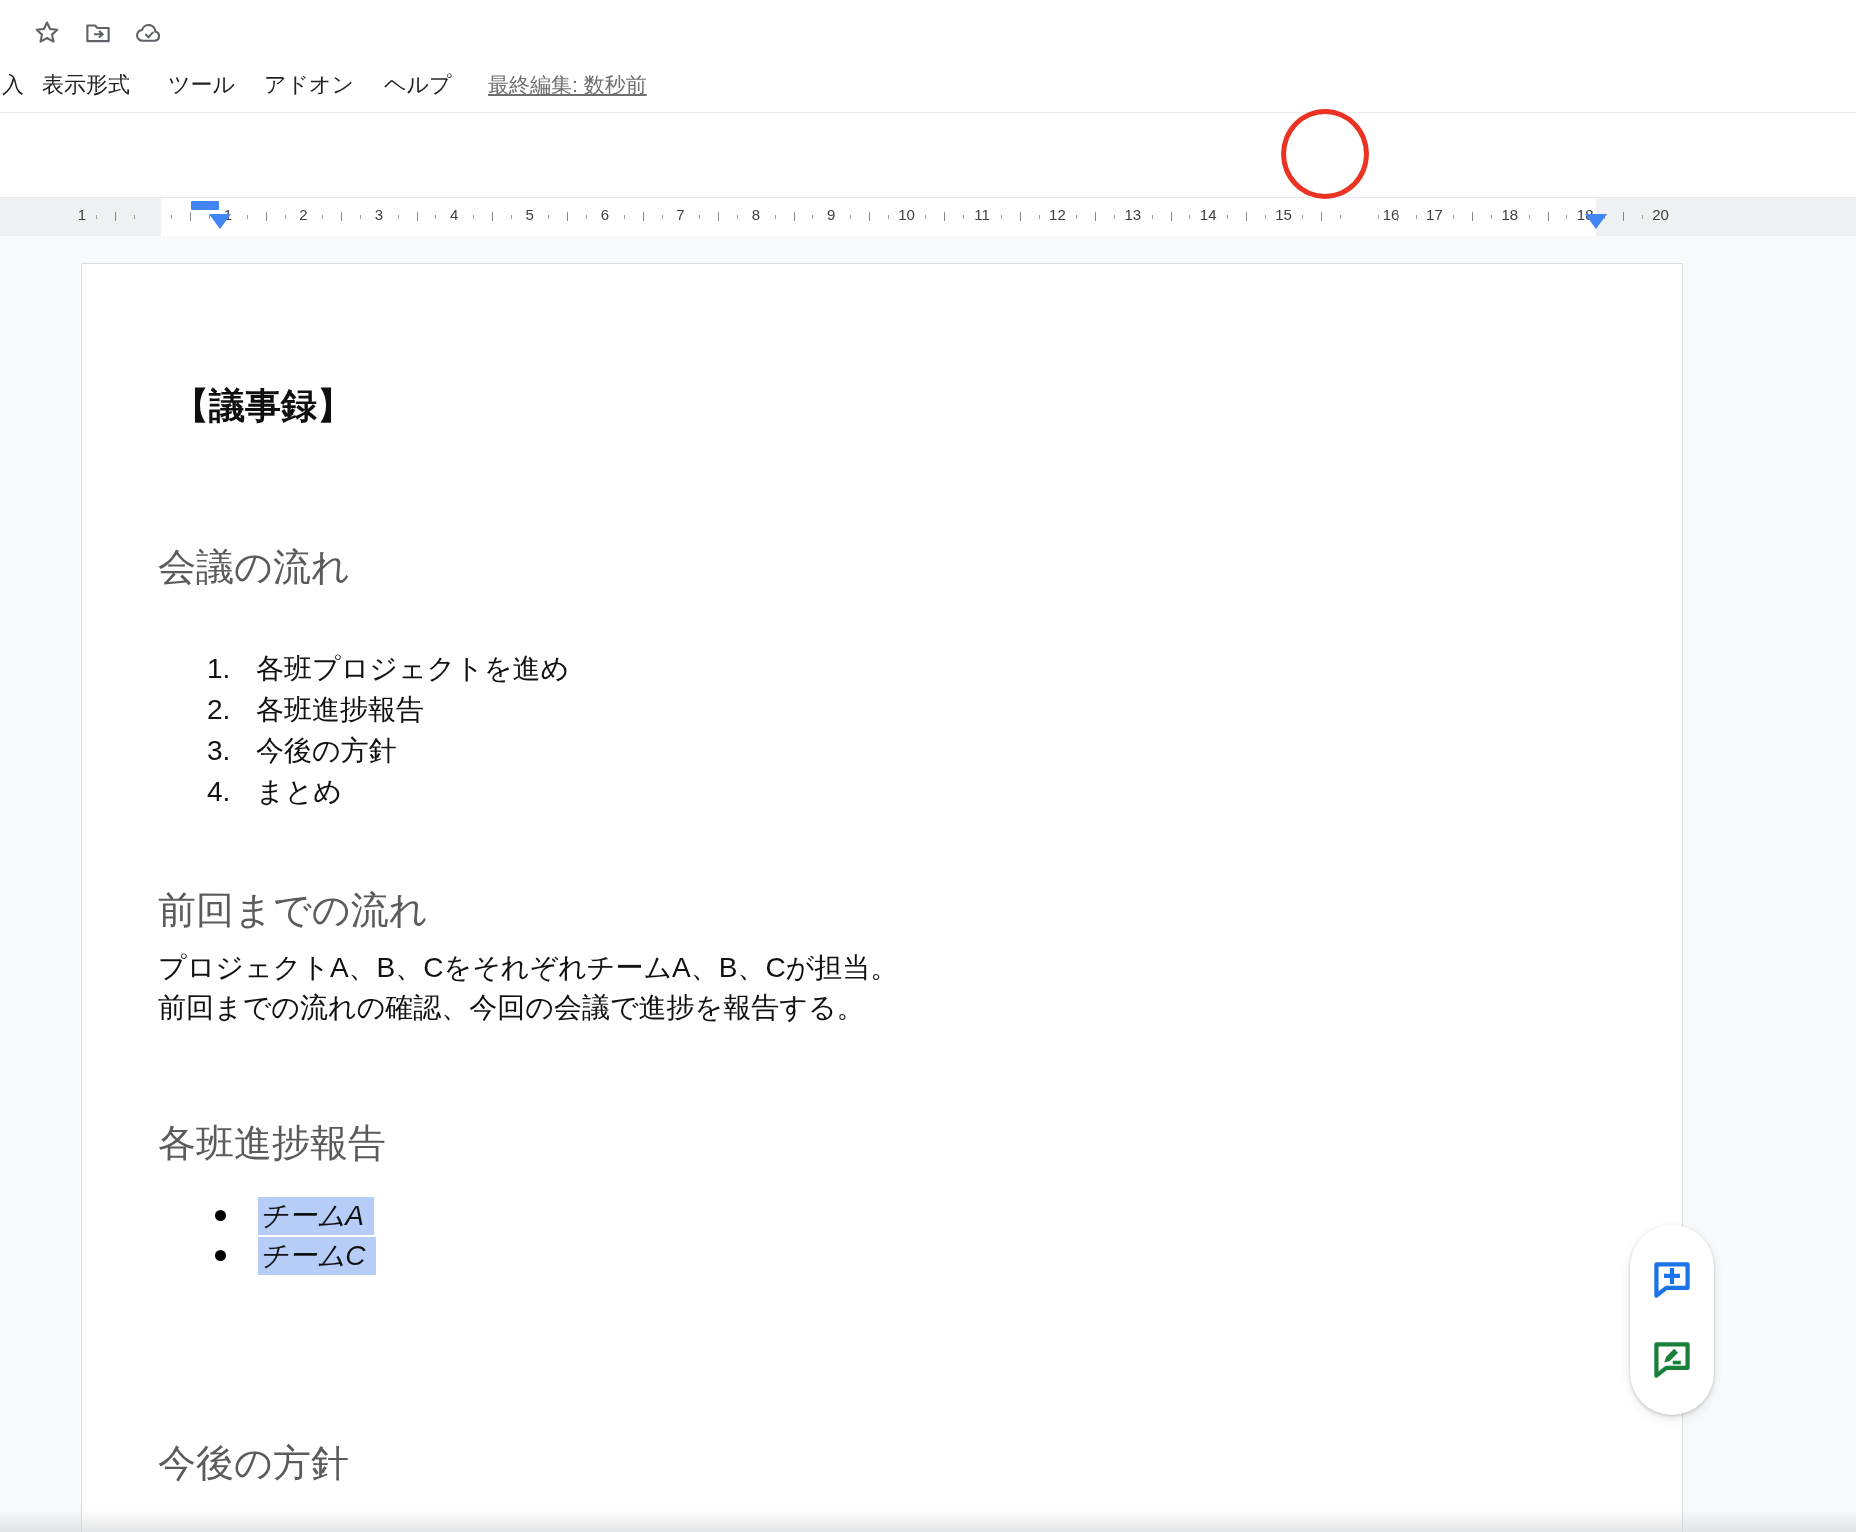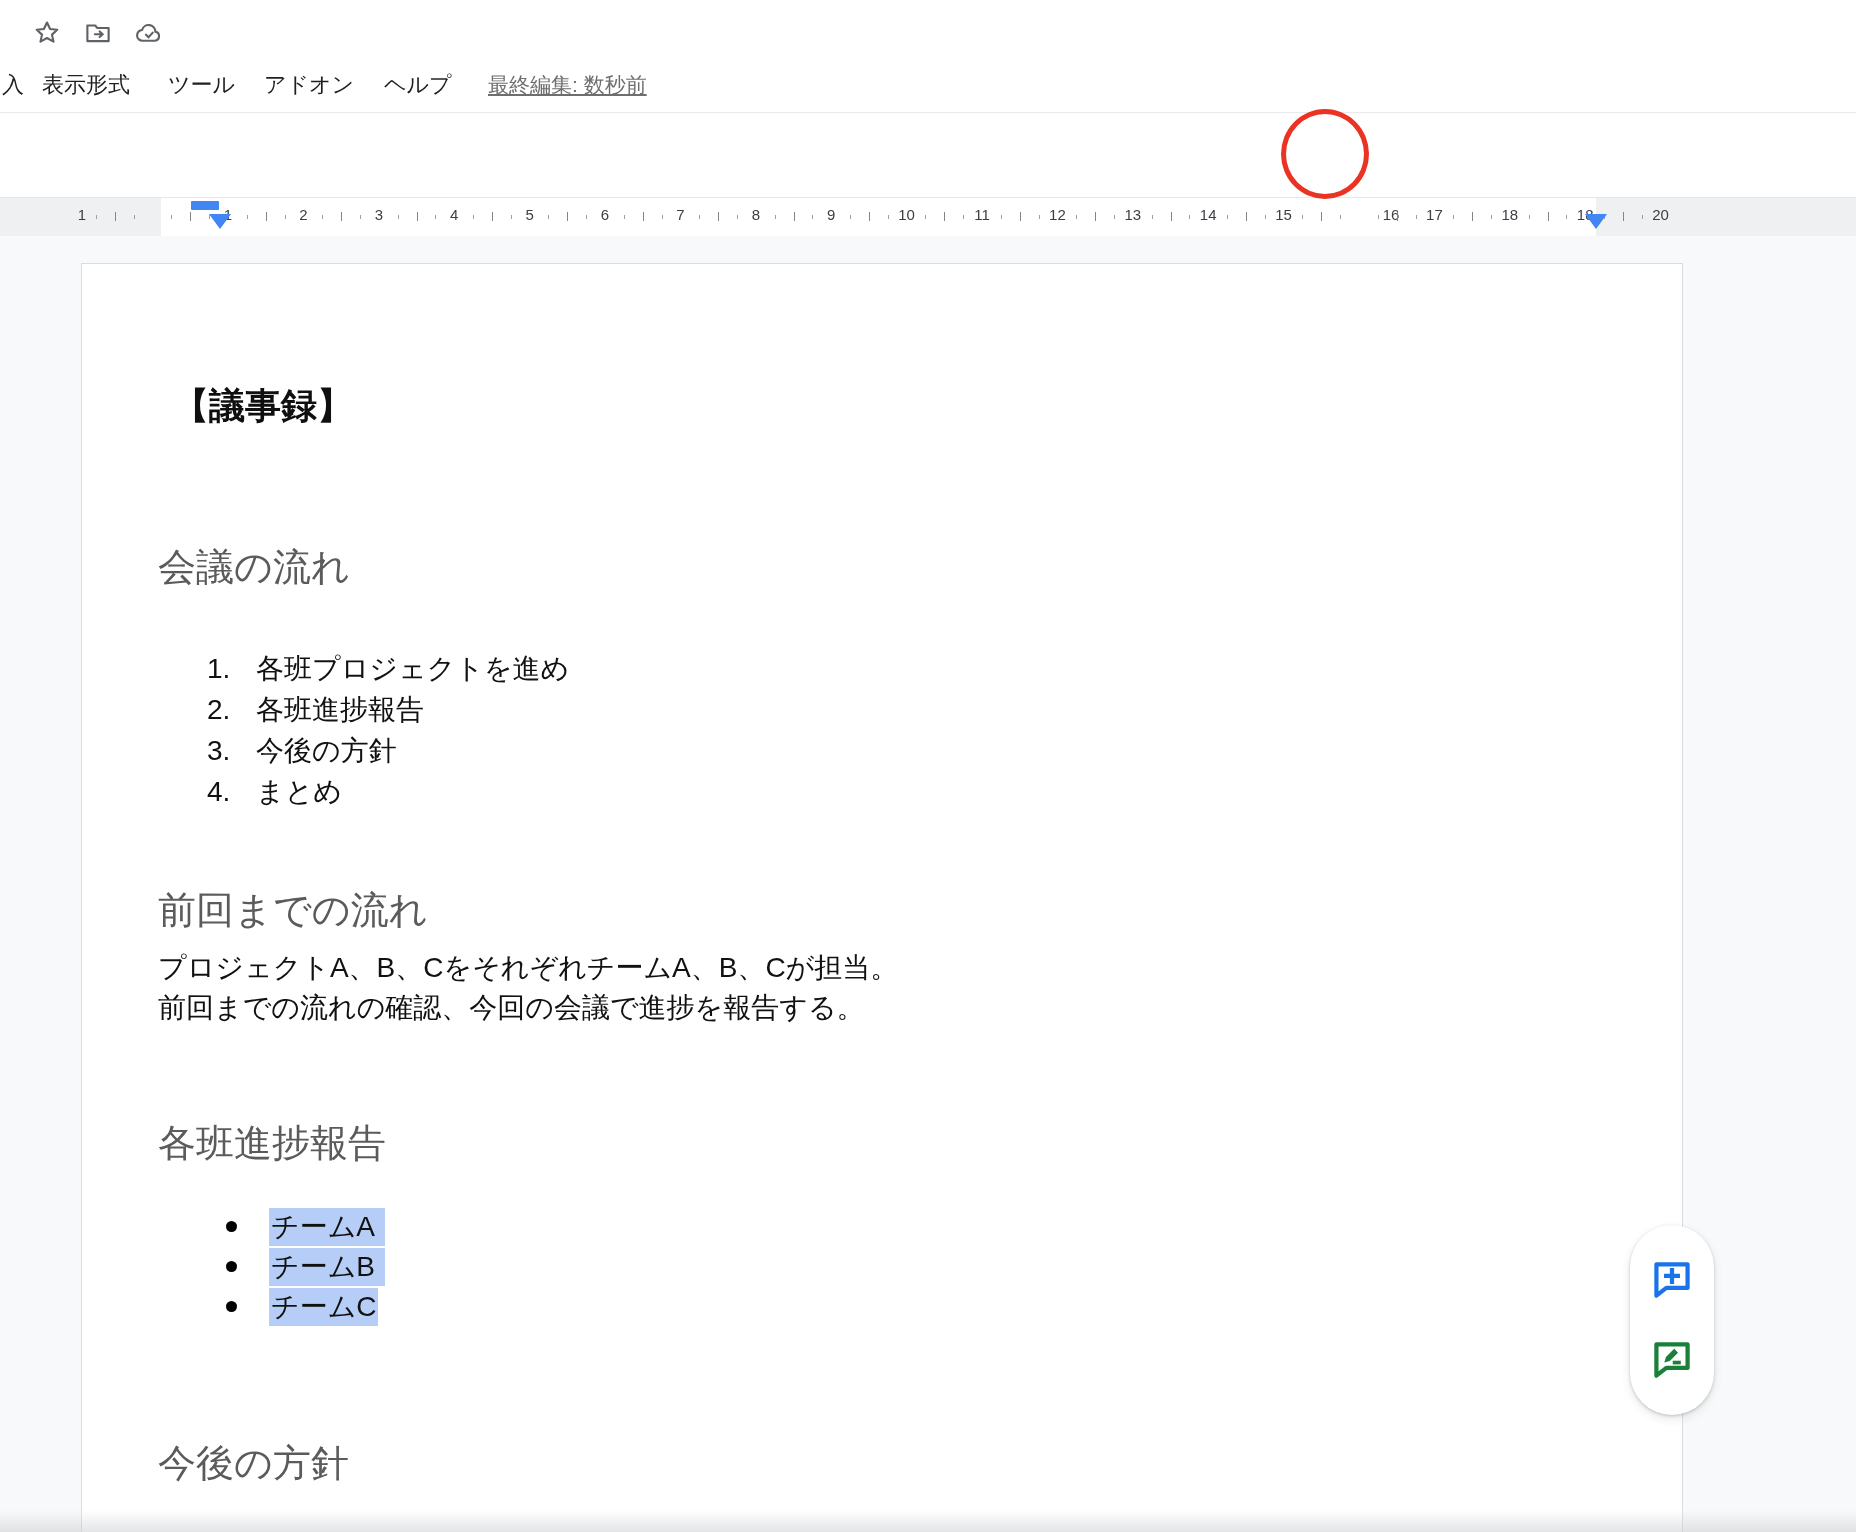--- a/index.html
+++ b/index.html
@@ -56,21 +56,21 @@
   
   .canvas{position:absolute;top:235px;left:0;right:0;bottom:0;background:#f8f9fa;}
   .page{position:absolute;top:28px;left:81px;width:1602px;height:1290px;background:#fff;
         border:1px solid #dadce0;border-bottom:none;box-sizing:border-box;}
   .doc-title{position:absolute;left:91px;top:118px;font-size:36px;font-weight:700;color:#0f0f0f;}
   .h{position:absolute;left:76px;font-size:38px;font-weight:400;color:#5b5b5b;white-space:nowrap;}
   .agenda{position:absolute;left:0;top:384px;margin:0;padding:0;list-style:none;width:100%;}
   .agenda li{position:relative;height:41px;line-height:41px;font-size:28px;color:#111;padding-left:174px;}
   .agenda .num{position:absolute;left:125px;}
   .bodytext{position:absolute;left:76px;top:684px;font-size:28px;line-height:40px;color:#111;white-space:nowrap;}
-  .teams{position:absolute;left:0;top:930px;margin:13px;padding:0;list-style:none;width:100%;}
+  .teams{position:absolute;left:0;top:930px;margin:2px;padding:0;list-style:none;width:100%;font-style:italic;}
   .teams li{position:relative;height:40px;line-height:40px;font-size:28px;color:#111;padding-left:174px;}
   .teams li::before{content:"";position:absolute;left:131px;top:14px;width:11px;height:11px;
                     border-radius:50%;background:#000;}
   .sel{background:#b6cdf7;padding:3px 10px 4px 2px;}
   .teams li:nth-child(3) .sel{padding-right:1px;}
 
   
   .pill{position:absolute;left:1630px;top:1225px;width:84px;height:190px;background:#fff;
         border-radius:42px;box-shadow:0 1px 3px rgba(60,64,67,.25),0 4px 10px rgba(60,64,67,.12);
         display:flex;flex-direction:column;align-items:center;justify-content:center;gap:34px;z-index:20;}
@@ -383,21 +383,20 @@
 
       <div class="h" style="top:621px">前回までの流れ</div>
       <div class="bodytext">
         <div>プロジェクトA、B、CをそれぞれチームA、B、Cが担当。</div>
         <div>前回までの流れの確認、今回の会議で進捗を報告する。</div>
       </div>
 
       <div class="h" style="top:854px">各班進捗報告</div>
       <ul class="teams">
         <li><span class="sel">チームA</span></li>
-        <li><span class="sel">チームB</span></li>
         <li><span class="sel">チームC</span></li>
       </ul>
 
       <div class="h" style="top:1174px">今後の方針</div>
     </div>
   </div>
 
   <div class="pill">
     <button class="pillbtn" style="color:#1a73e8">
       <span>

